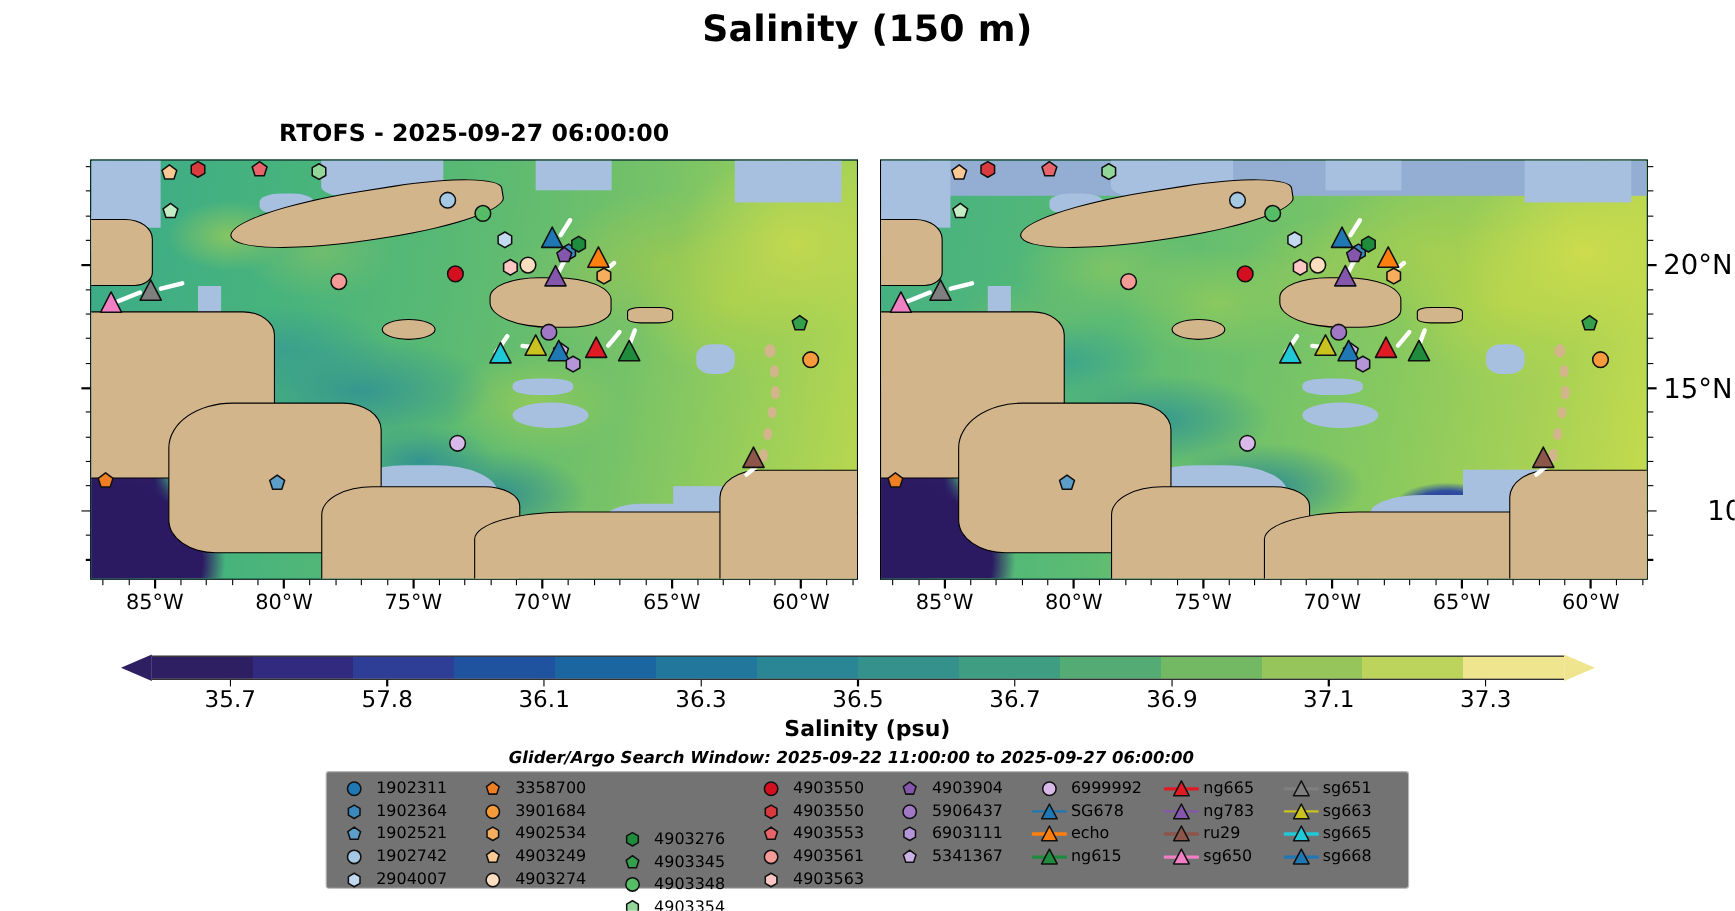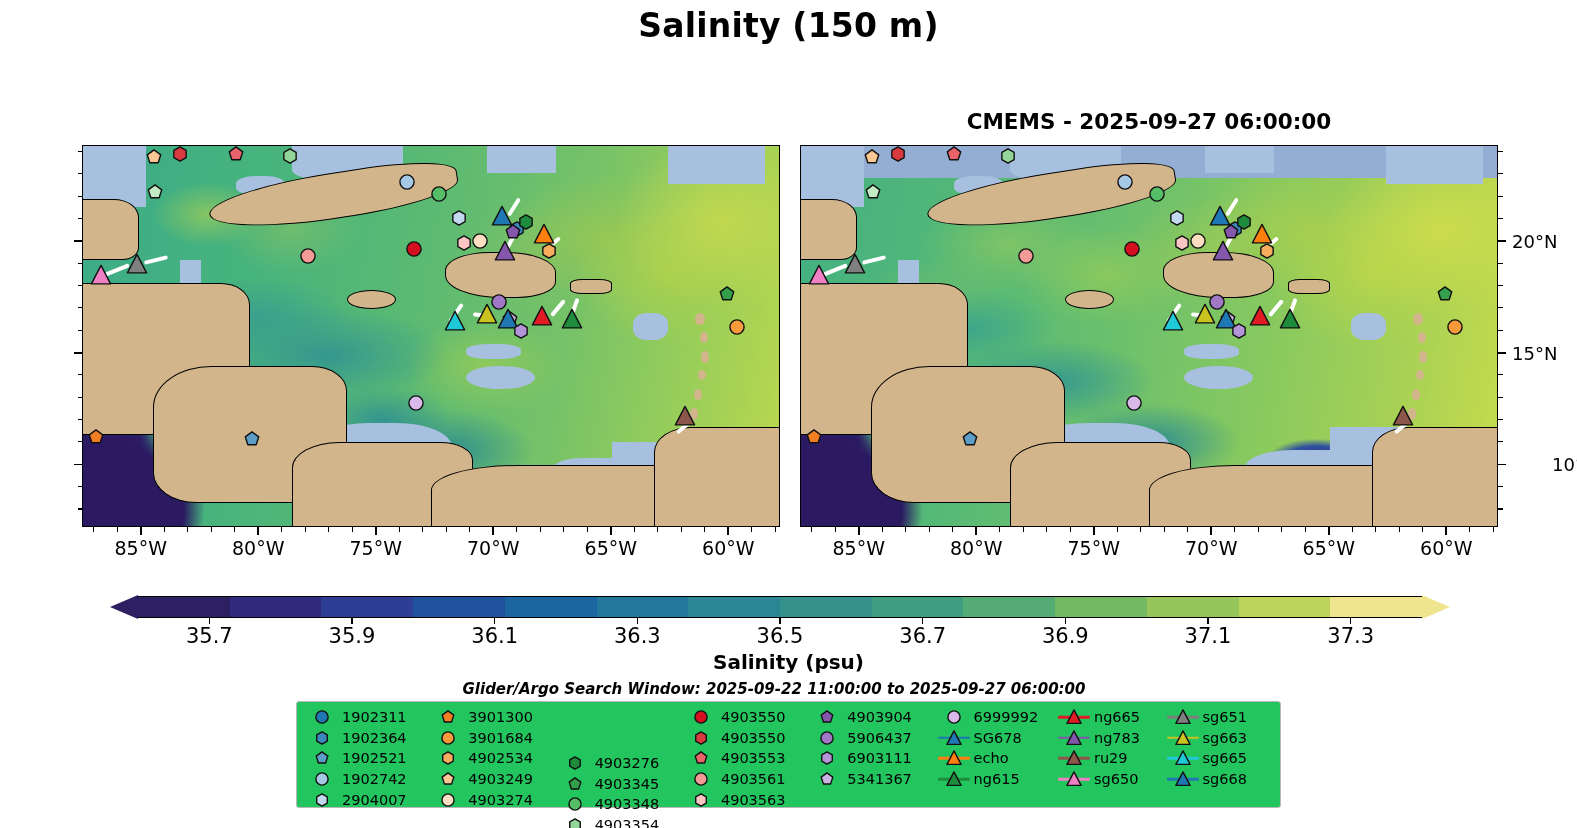--- a/index.html
+++ b/index.html
@@ -73,21 +73,21 @@
   .land-nb{position:absolute;background:#d3b58c;}
 
   
   .xticks,.yticks{position:absolute;}
   .tick{position:absolute;background:#000;}
   .xtick-major{width:1.6px;height:8px;}
   .xtick-minor{width:1.2px;height:4.5px;}
   .ytick-major{height:1.6px;width:8px;}
   .ytick-minor{height:1.2px;width:4.5px;}
   .xlab{position:absolute;font-size:19px;transform:translateX(-50%);white-space:nowrap;}
-  .ylab{position:absolute;font-size:18px;transform:translateY(-50%);white-space:nowrap;}
+  .ylab{position:absolute;font-size:25px;transform:translateY(-50%);white-space:nowrap;}
 
   
   .mk{position:absolute;transform:translate(-50%,-50%);}
   .mk svg{display:block;overflow:visible;}
   .trk{position:absolute;background:#fff;border-radius:2px;transform-origin:center;}
 
   
   #cbar-wrap{position:absolute;left:110px;top:596px;width:1340px;height:22px;}
   #cbar-body{position:absolute;left:28px;top:0;width:1284px;height:22px;
     background:linear-gradient(to right,
@@ -114,37 +114,38 @@
   .cb-lab{position:absolute;top:28px;font-size:21px;transform:translateX(-50%);}
   #cbar-label{position:absolute;left:0;top:650px;width:1577px;text-align:center;
     font-size:20px;font-weight:bold;}
 
   
   #search-window{position:absolute;left:0;top:680px;width:1548px;text-align:center;
     font-size:15px;font-weight:bold;font-style:italic;}
 
   
   #legend{position:absolute;left:296px;top:701px;width:985px;height:107px;
-    border:1px solid #b8b8b8;background:#22c55e;border-radius:3px;box-sizing:border-box;
+    border:1px solid #b8b8b8;background:#737373;border-radius:3px;box-sizing:border-box;
     padding:5px 6px 4px 8px;}
   #legend-grid{display:flex;gap:0;}
   .lgd-col{display:flex;flex-direction:column;}
   .lgd-item{display:flex;align-items:center;height:20.6px;white-space:nowrap;}
   .lgd-swatch{width:34px;height:18px;position:relative;flex:0 0 34px;}
   .lgd-swatch svg{position:absolute;left:50%;top:50%;transform:translate(-50%,-50%);overflow:visible;}
   .lgd-text{font-size:14.5px;padding-left:3px;}
   .lgd-line{position:absolute;left:1px;top:50%;width:32px;height:2.6px;
     transform:translateY(-50%);border-radius:1px;}
 </style>
 </head>
 <body>
 
 <div id="fig-title">Salinity (150 m)</div>
 
 <div class="panel" id="panel-left">
+  <div class="panel-title">RTOFS - 2025-09-27 06:00:00</div>
   <div class="map">
     <div class="maplayer ocean-rtofs"></div>
     <div class="maplayer">
 
       <div class="shelf" style="left:0%;top:0%;width:9%;height:16%;"></div>
       <div class="shelf" style="left:0%;top:12%;width:5%;height:10%;border-radius:0 40% 40% 0;"></div>
       <div class="shelf" style="left:30%;top:0%;width:16%;height:9%;border-radius:0 0 30% 30%;"></div>
       <div class="shelf" style="left:58%;top:0%;width:10%;height:7%;"></div>
       <div class="shelf" style="left:84%;top:0%;width:14%;height:10%;"></div>
       <div class="shelf" style="left:33%;top:73%;width:20%;height:16%;border-radius:40%;"></div>
@@ -426,21 +427,20 @@
       <div class="tick ytick-minor" style="top: 117.598px; left: -4.5px;"></div>
       <div class="tick ytick-major" style="top: 95.2585px; left: -8px;"></div>
       <div class="tick ytick-minor" style="top: 72.9193px; left: -4.5px;"></div>
       <div class="tick ytick-minor" style="top: 50.5801px; left: -4.5px;"></div>
       <div class="tick ytick-minor" style="top: 28.2409px; left: -4.5px;"></div>
       <div class="tick ytick-minor" style="top: 5.90175px; left: -4.5px;"></div>
     </div>
 </div>
 
 <div class="panel" id="panel-right">
-  <div class="panel-title">CMEMS - 2025-09-27 06:00:00</div>
   <div class="map">
     <div class="maplayer ocean-cmems"></div>
     <div class="mask-strip"></div>
     <div class="maplayer">
       <div class="shelf" style="left:0%;top:0%;width:9%;height:16%;"></div>
       <div class="shelf" style="left:0%;top:12%;width:5%;height:10%;border-radius:0 40% 40% 0;"></div>
       <div class="shelf" style="left:30%;top:0%;width:16%;height:9%;border-radius:0 0 30% 30%;"></div>
       <div class="shelf" style="left:58%;top:0%;width:10%;height:7%;"></div>
       <div class="shelf" style="left:84%;top:0%;width:14%;height:10%;"></div>
       <div class="shelf" style="left:33%;top:73%;width:20%;height:16%;border-radius:40%;"></div>
@@ -725,21 +725,21 @@
 </div>
 
 <div id="cbar-wrap">
   <div class="cbar-arrow" id="cbar-arrow-lo"></div>
   <div id="cbar-body"></div>
   <div class="cbar-arrow" id="cbar-arrow-hi"></div>
   <div id="cbar-ticks">
       <div class="cb-tick" style="left: 98.6333px;"></div>
       <div class="cb-lab" style="left: 99.3333px;">35.7</div>
       <div class="cb-tick" style="left: 241.3px;"></div>
-      <div class="cb-lab" style="left: 242px;">35.9</div>
+      <div class="cb-lab" style="left: 242px;">57.8</div>
       <div class="cb-tick" style="left: 383.967px;"></div>
       <div class="cb-lab" style="left: 384.667px;">36.1</div>
       <div class="cb-tick" style="left: 526.633px;"></div>
       <div class="cb-lab" style="left: 527.333px;">36.3</div>
       <div class="cb-tick" style="left: 669.3px;"></div>
       <div class="cb-lab" style="left: 670px;">36.5</div>
       <div class="cb-tick" style="left: 811.967px;"></div>
       <div class="cb-lab" style="left: 812.667px;">36.7</div>
       <div class="cb-tick" style="left: 954.633px;"></div>
       <div class="cb-lab" style="left: 955.333px;">36.9</div>
@@ -797,21 +797,21 @@
           <div class="lgd-text">2904007</div>
         </div>
       </div>
       <div class="lgd-col" style="width: 128px;">
         <div class="lgd-item">
           <div class="lgd-swatch">
             <svg width="15" height="15">
               <polygon points="7.50,1.40 13.30,5.61 11.09,12.44 3.91,12.44 1.70,5.61" fill="#f07f23" stroke="#111" stroke-width="1.4" stroke-linejoin="round"></polygon>
             </svg>
           </div>
-          <div class="lgd-text">3901300</div>
+          <div class="lgd-text">3358700</div>
         </div>
         <div class="lgd-item">
           <div class="lgd-swatch">
             <svg width="15" height="15">
               <circle cx="7.5" cy="7.5" r="6.1" fill="#f79a3c" stroke="#111" stroke-width="1.4" stroke-linejoin="round"></circle>
             </svg>
           </div>
           <div class="lgd-text">3901684</div>
         </div>
         <div class="lgd-item">

